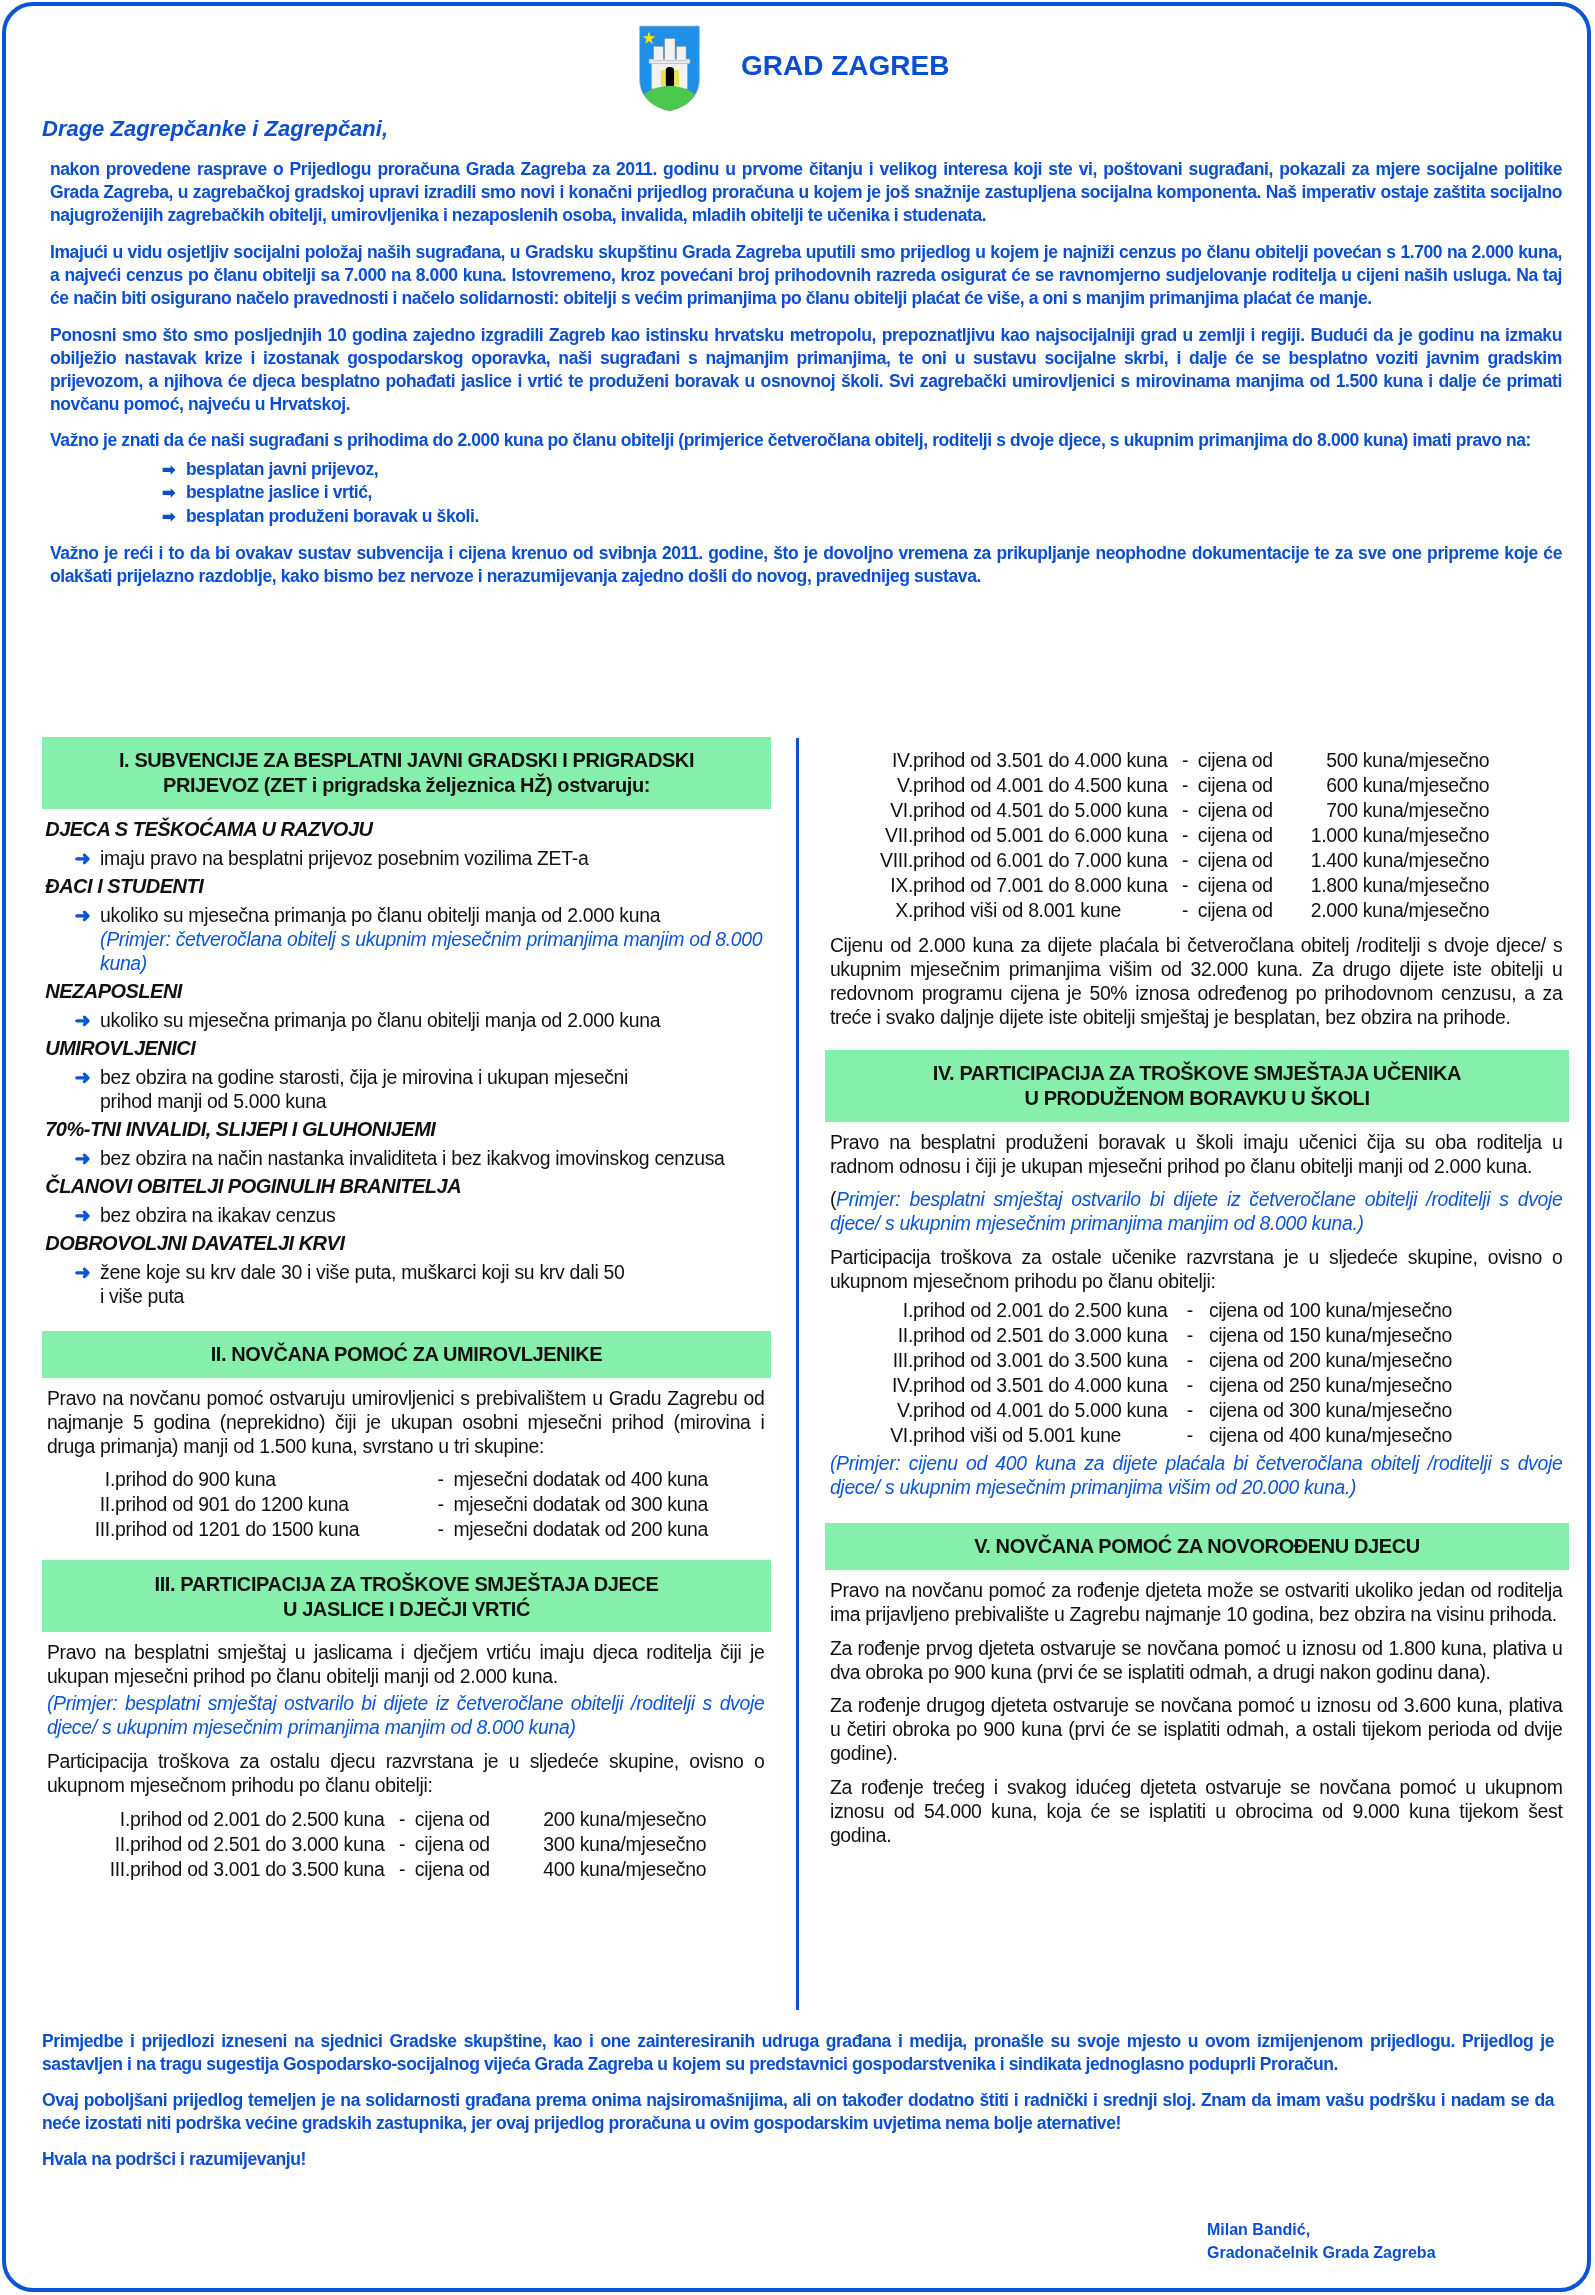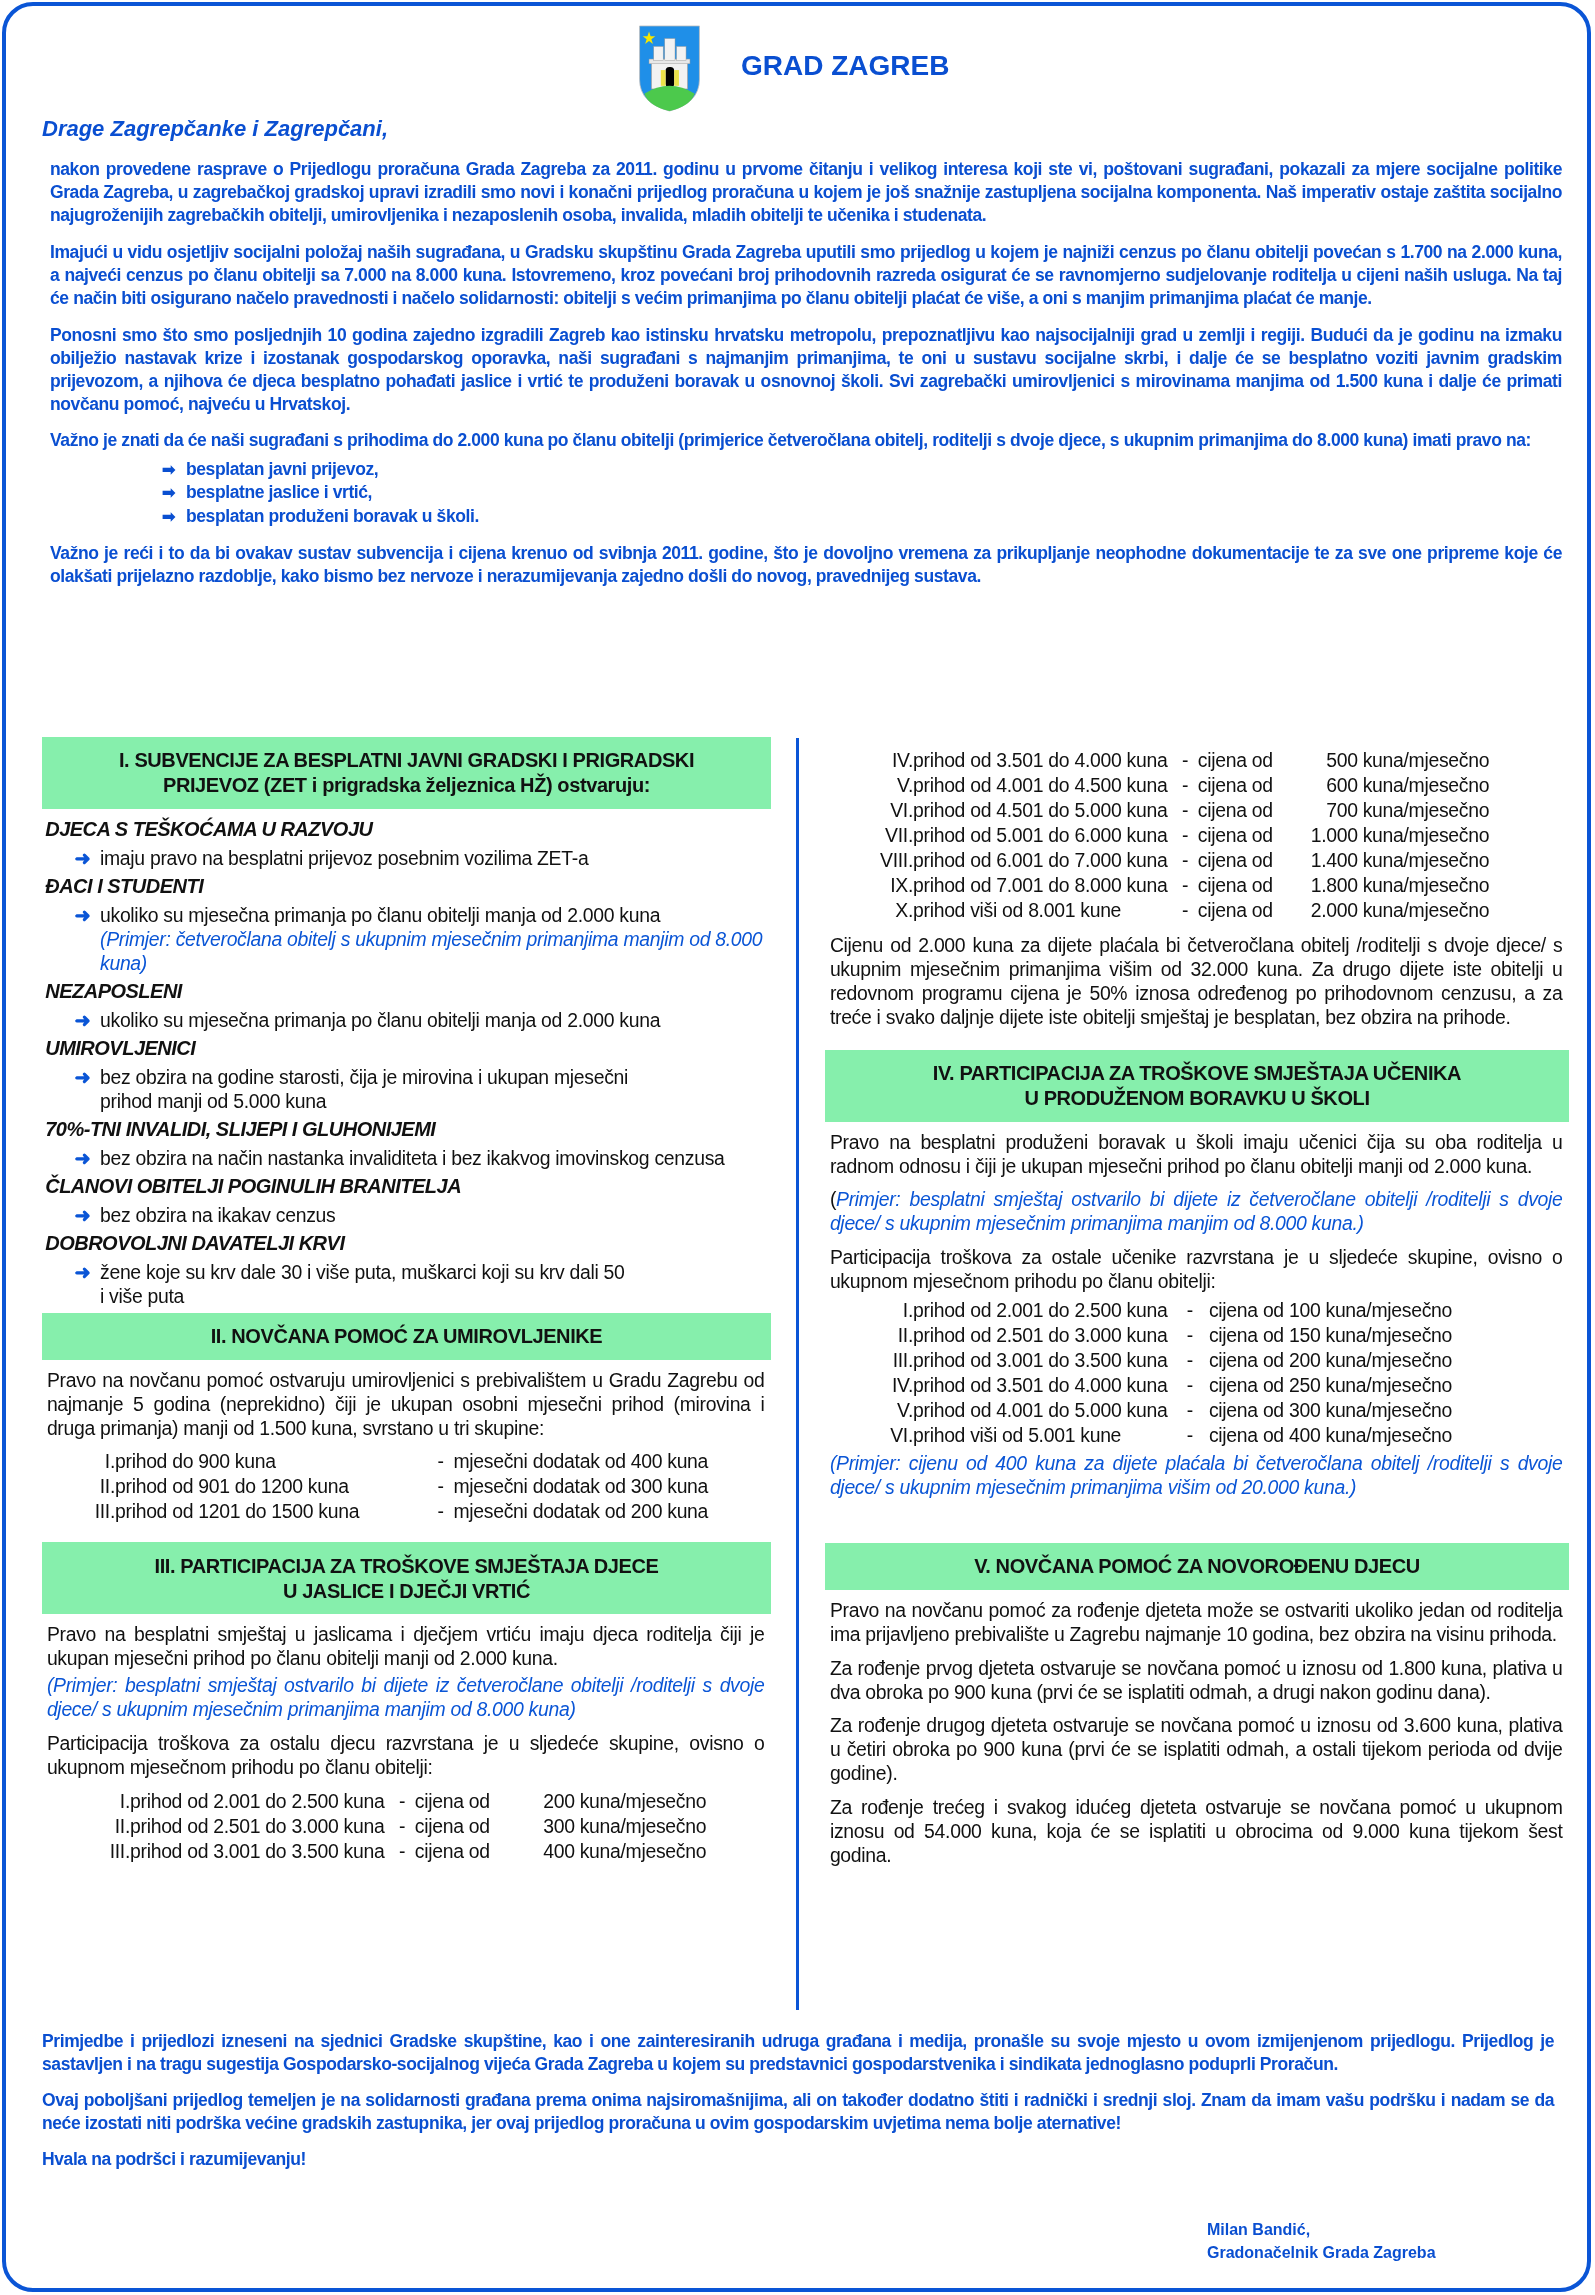--- a/index.html
+++ b/index.html
@@ -171,21 +171,21 @@
       </div>
   </div>
   <div>
     <div class="cat">DOBROVOLJNI DAVATELJI KRVI</div>
     <div class="item">
         <span class="arr">➜</span>
         <span class="txt" style="padding-right:146px">žene koje su krv dale 30 i više puta, muškarci koji su krv dali 50 i više puta</span>
       </div>
   </div>
 
-  <div class="sect-head" style="margin-top:5px">
+  <div class="sect-head" style="margin-top:23px">
     <div>II. NOVČANA POMOĆ ZA UMIROVLJENIKE</div>
   </div>
   <div class="para">Pravo na novčanu pomoć ostvaruju umirovljenici s prebivalištem u Gradu Zagrebu od najmanje 5 godina (neprekidno) čiji je ukupan osobni mjesečni prihod (mirovina i druga primanja) manji od 1.500 kuna, svrstano u tri skupine:</div>
   <table class="rates t2">
     <tbody>
         <tr>
       <td class="rn">I.</td>
       <td class="lbl">prihod do 900 kuna</td>
       <td class="dash">-</td>
       <td>mjesečni dodatak od 400 kuna</td>
@@ -345,21 +345,21 @@
           <td>cijena od 300 kuna/mjesečno</td>
         </tr>
     <tr>
           <td class="rn">VI.</td>
           <td>prihod viši od 5.001 kune</td>
           <td class="dash" style="padding:0 16px 0 19.4px">-</td>
           <td>cijena od 400 kuna/mjesečno</td>
         </tr>
   </tbody>
     </table>
-  <div class="para example" style="margin-bottom:44px">(Primjer: cijenu od 400 kuna za dijete plaćala bi četveročlana obitelj /roditelji s dvoje djece/ s ukupnim mjesečnim primanjima višim od 20.000 kuna.)</div>
+  <div class="para example" style="margin-bottom:24px">(Primjer: cijenu od 400 kuna za dijete plaćala bi četveročlana obitelj /roditelji s dvoje djece/ s ukupnim mjesečnim primanjima višim od 20.000 kuna.)</div>
 
   <div class="sect-head">
     <div>V. NOVČANA POMOĆ ZA NOVOROĐENU DJECU</div>
   </div>
   <div class="para">Pravo na novčanu pomoć za rođenje djeteta može se ostvariti ukoliko jedan od roditelja ima prijavljeno prebivalište u Zagrebu najmanje 10 godina, bez obzira na visinu prihoda.</div>
   <div class="para">Za rođenje prvog djeteta ostvaruje se novčana pomoć u iznosu od 1.800 kuna, plativa u dva obroka po 900 kuna (prvi će se isplatiti odmah, a drugi nakon godinu dana).</div>
   <div class="para">Za rođenje drugog djeteta ostvaruje se novčana pomoć u iznosu od 3.600 kuna, plativa u četiri obroka po 900 kuna (prvi će se isplatiti odmah, a ostali tijekom perioda od dvije godine).</div>
   <div class="para">Za rođenje trećeg i svakog idućeg djeteta ostvaruje se novčana pomoć u ukupnom iznosu od 54.000 kuna, koja će se isplatiti u obrocima od 9.000 kuna tijekom šest godina.</div>
 </div>
 

